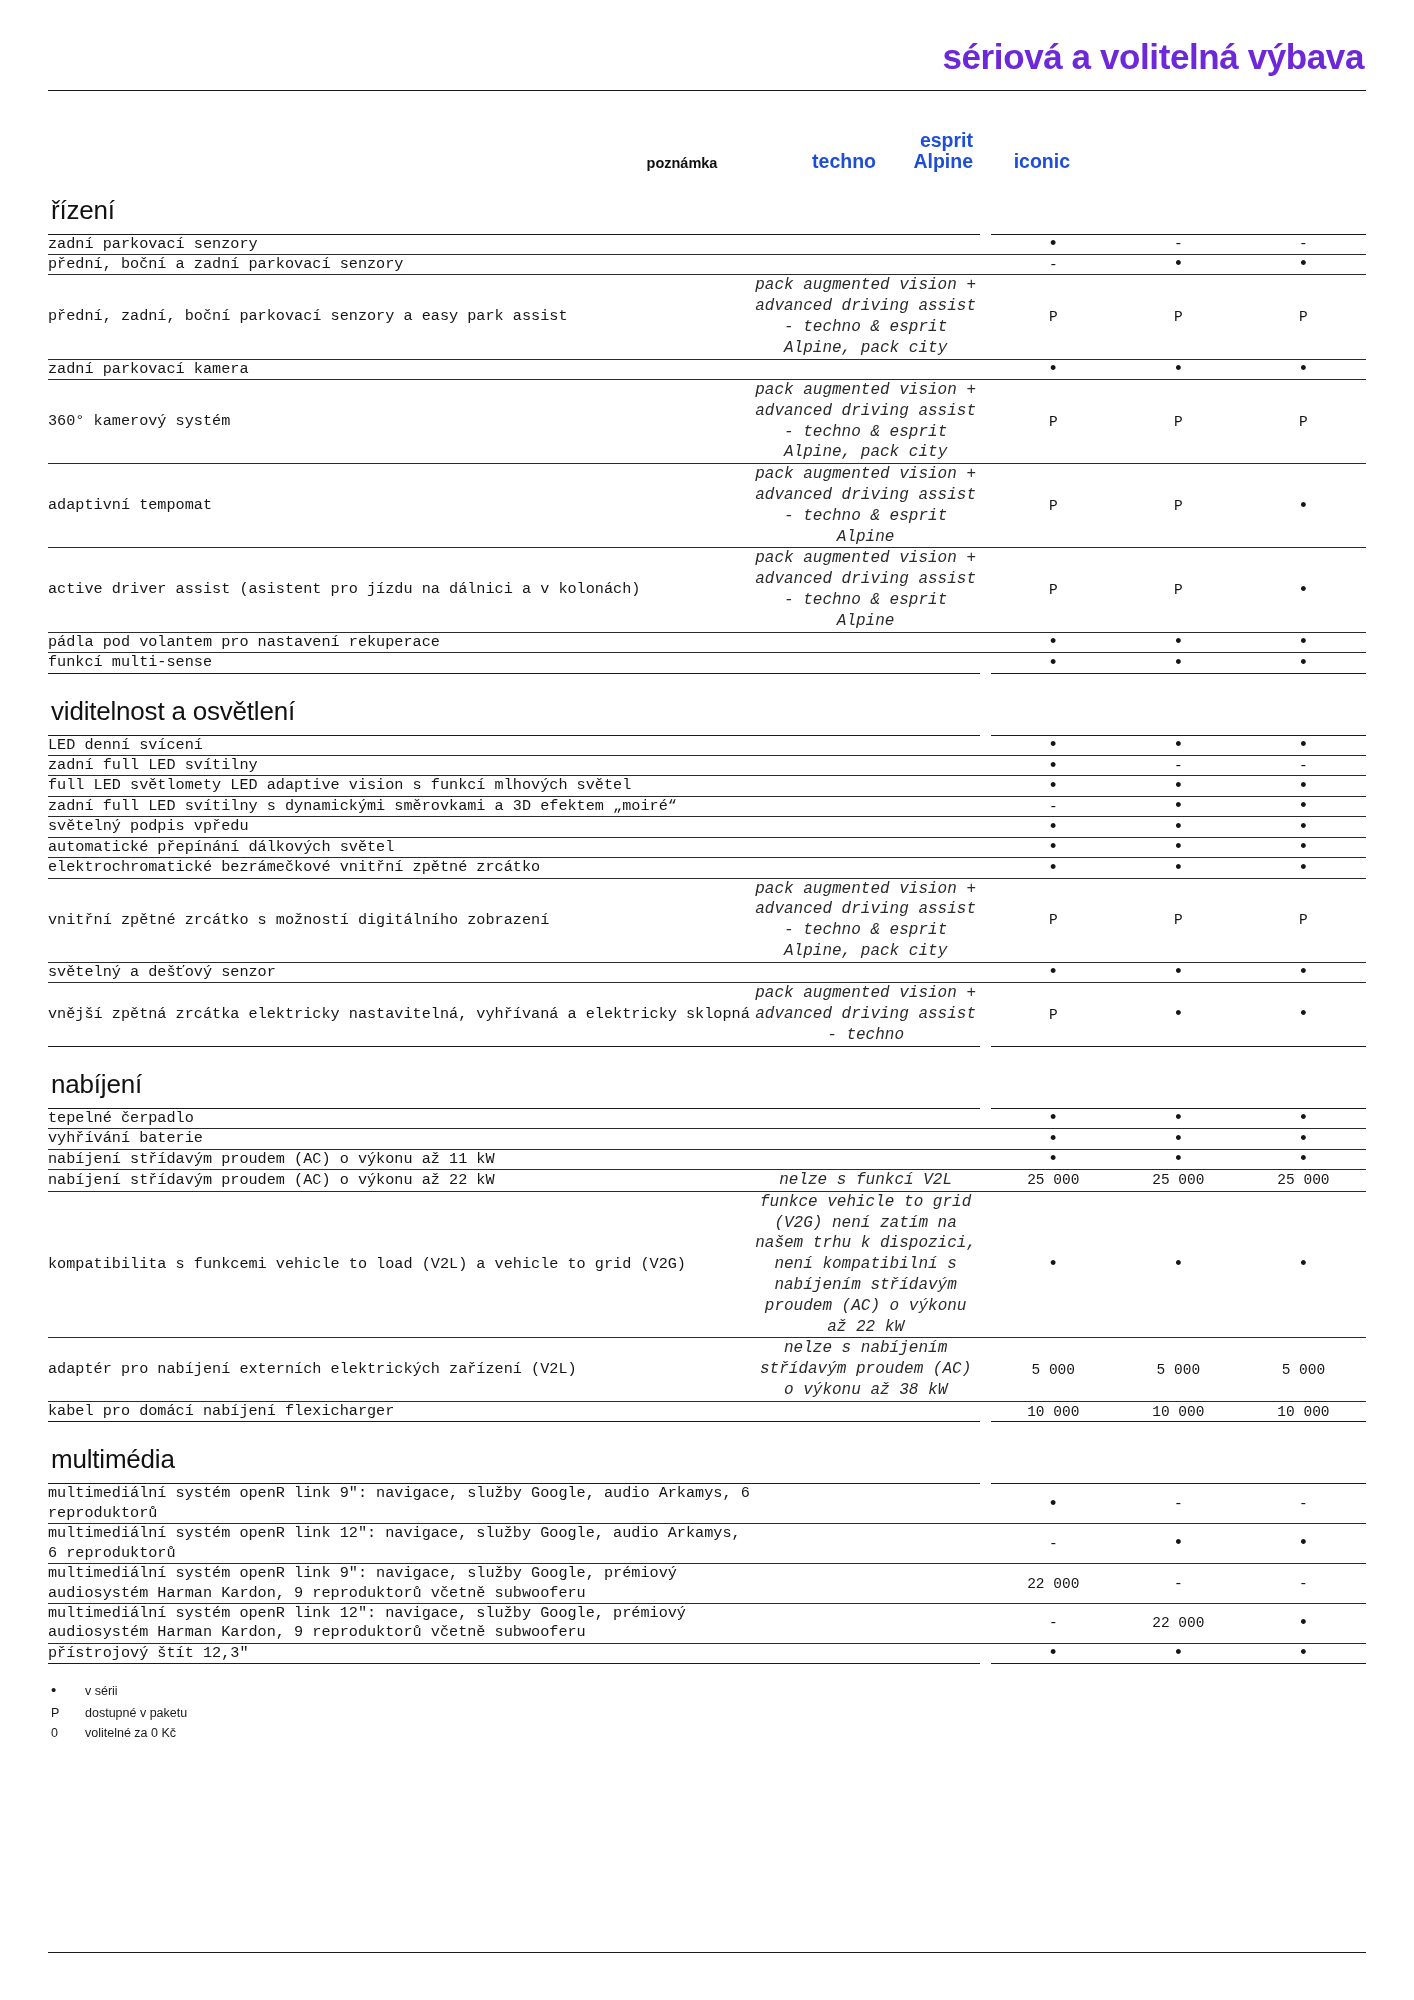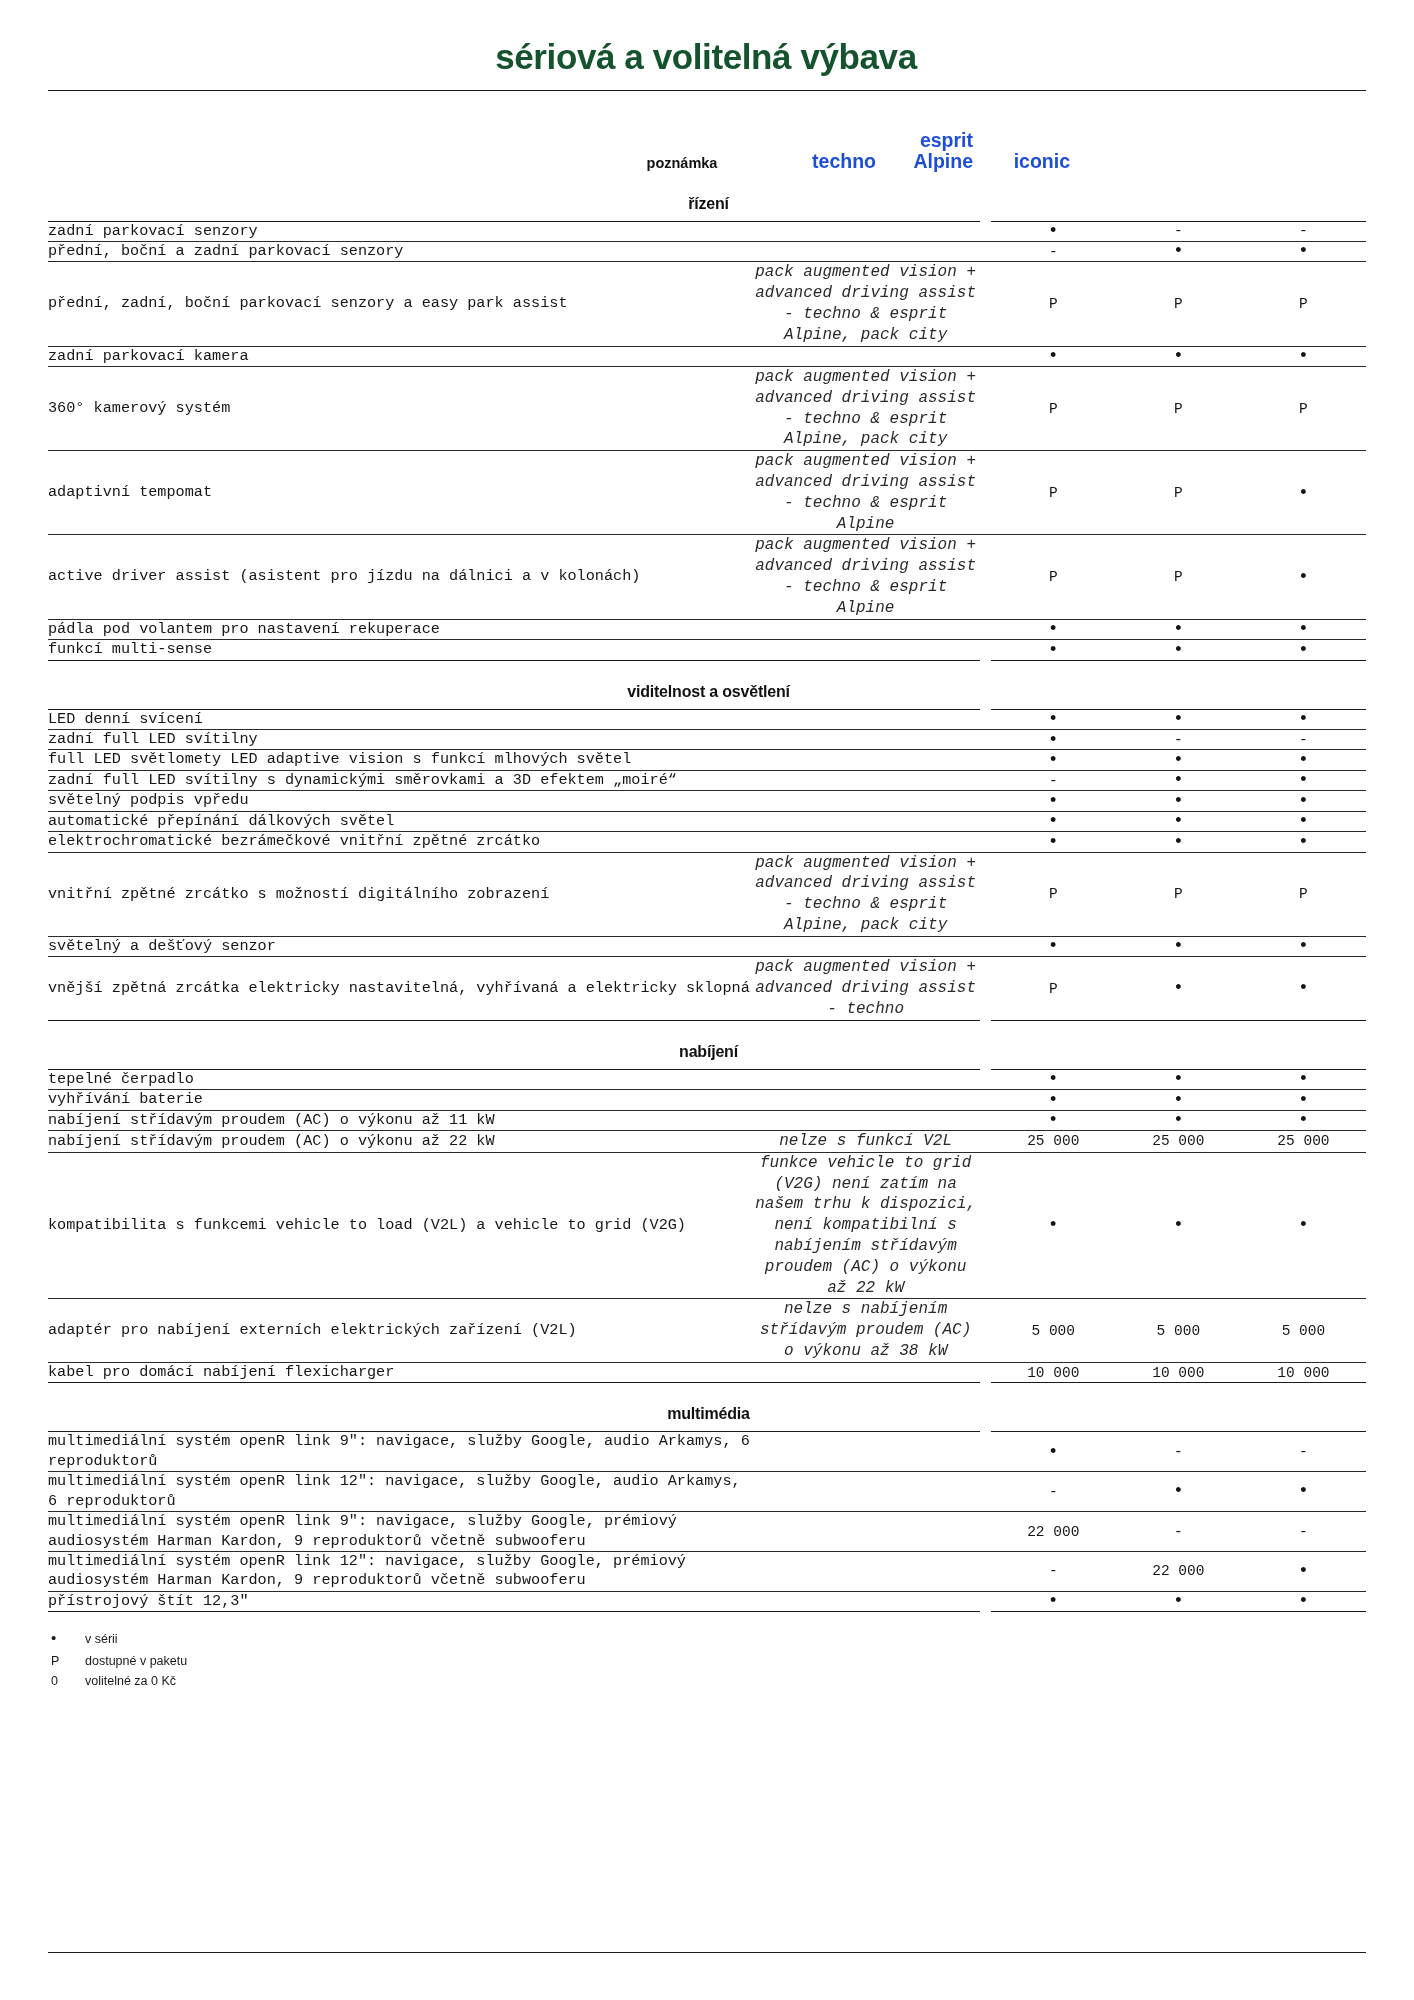--- a/index.html
+++ b/index.html
@@ -22,26 +22,26 @@
     box-sizing: border-box;
     padding: 0 48px;
     background: #fff;
   }
 
   
   .title-block {
     padding-top: 38px;
   }
   .doc-title {
-    text-align: center;
+    text-align: right;
     font-size: 35px;
     font-weight: 700;
     letter-spacing: -0.4px;
     line-height: 1.1;
-    color: #14532d;
+    color: #6d28d9;
     padding-right: 2px;
   }
   .title-rule {
     border-top: 1.6px solid #1a1a1a;
     margin-top: 13px;
   }
 
   
   .col-head {
     display: flex;
@@ -52,26 +52,25 @@
   .ch-spacer   { width: 545px; flex: 0 0 545px; }
   .ch-note     { width: 178px; flex: 0 0 178px; text-align: center;
                  font-size: 14.5px; font-weight: 600; color: #111; padding-bottom: 6px; }
   .ch-trim     { width: 97px;  flex: 0 0 97px;  text-align: right;
                  font-size: 19.5px; font-weight: 700; color: #1d4ed8; line-height: 1.08;
                  padding-bottom: 4px; }
   .ch-gap      { width: 8px; flex: 0 0 8px; }
 
   
   .section-title {
-    font-size: 16px;
-    font-weight: 700;
+    font-size: 26px;
+    font-weight: 400;
     letter-spacing: -0.2px;
     color: #111;
     margin: 22px 0 8px 3px;
-    text-align: center;
   }
   .section-first .section-title { margin-top: 18px; }
 
   table.spec {
     width: 100%;
     border-collapse: collapse;
     table-layout: fixed;
     font-family: Liberation Mono, monospace;
   }
   table.spec tr { }

